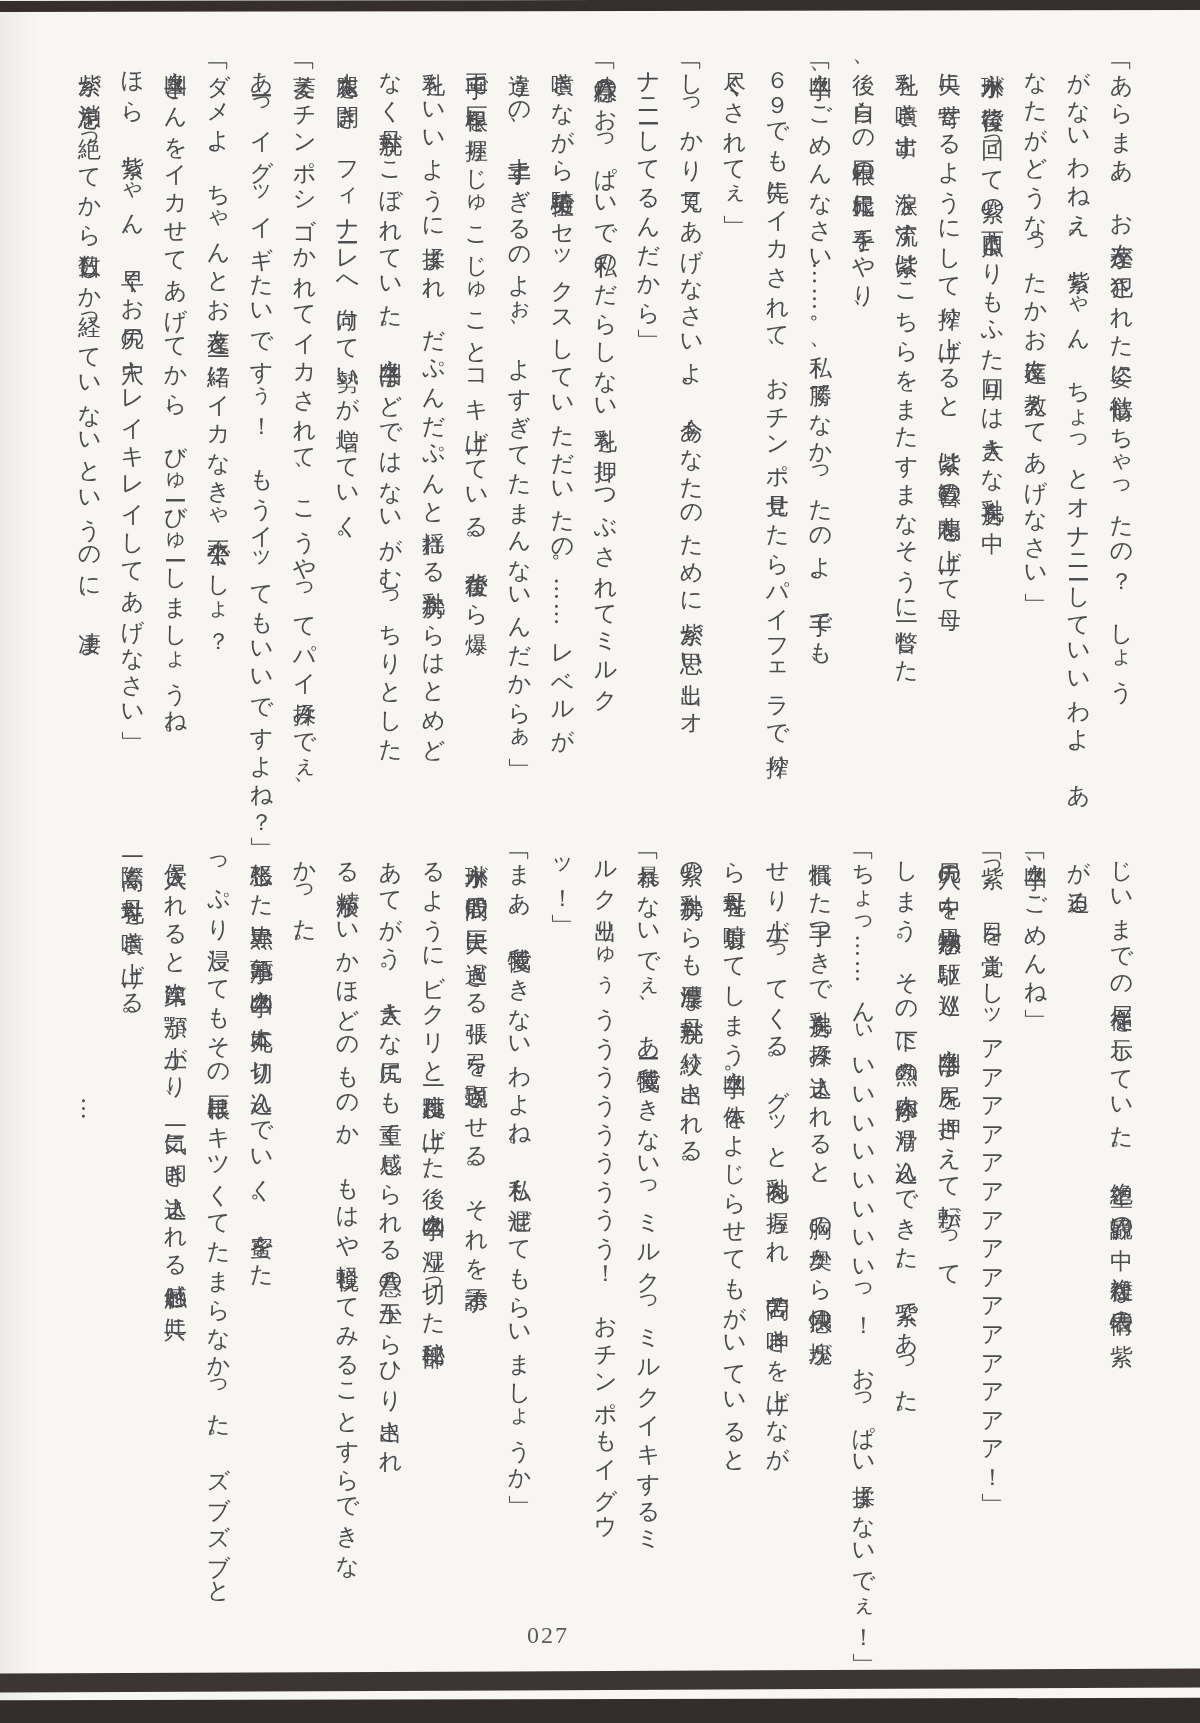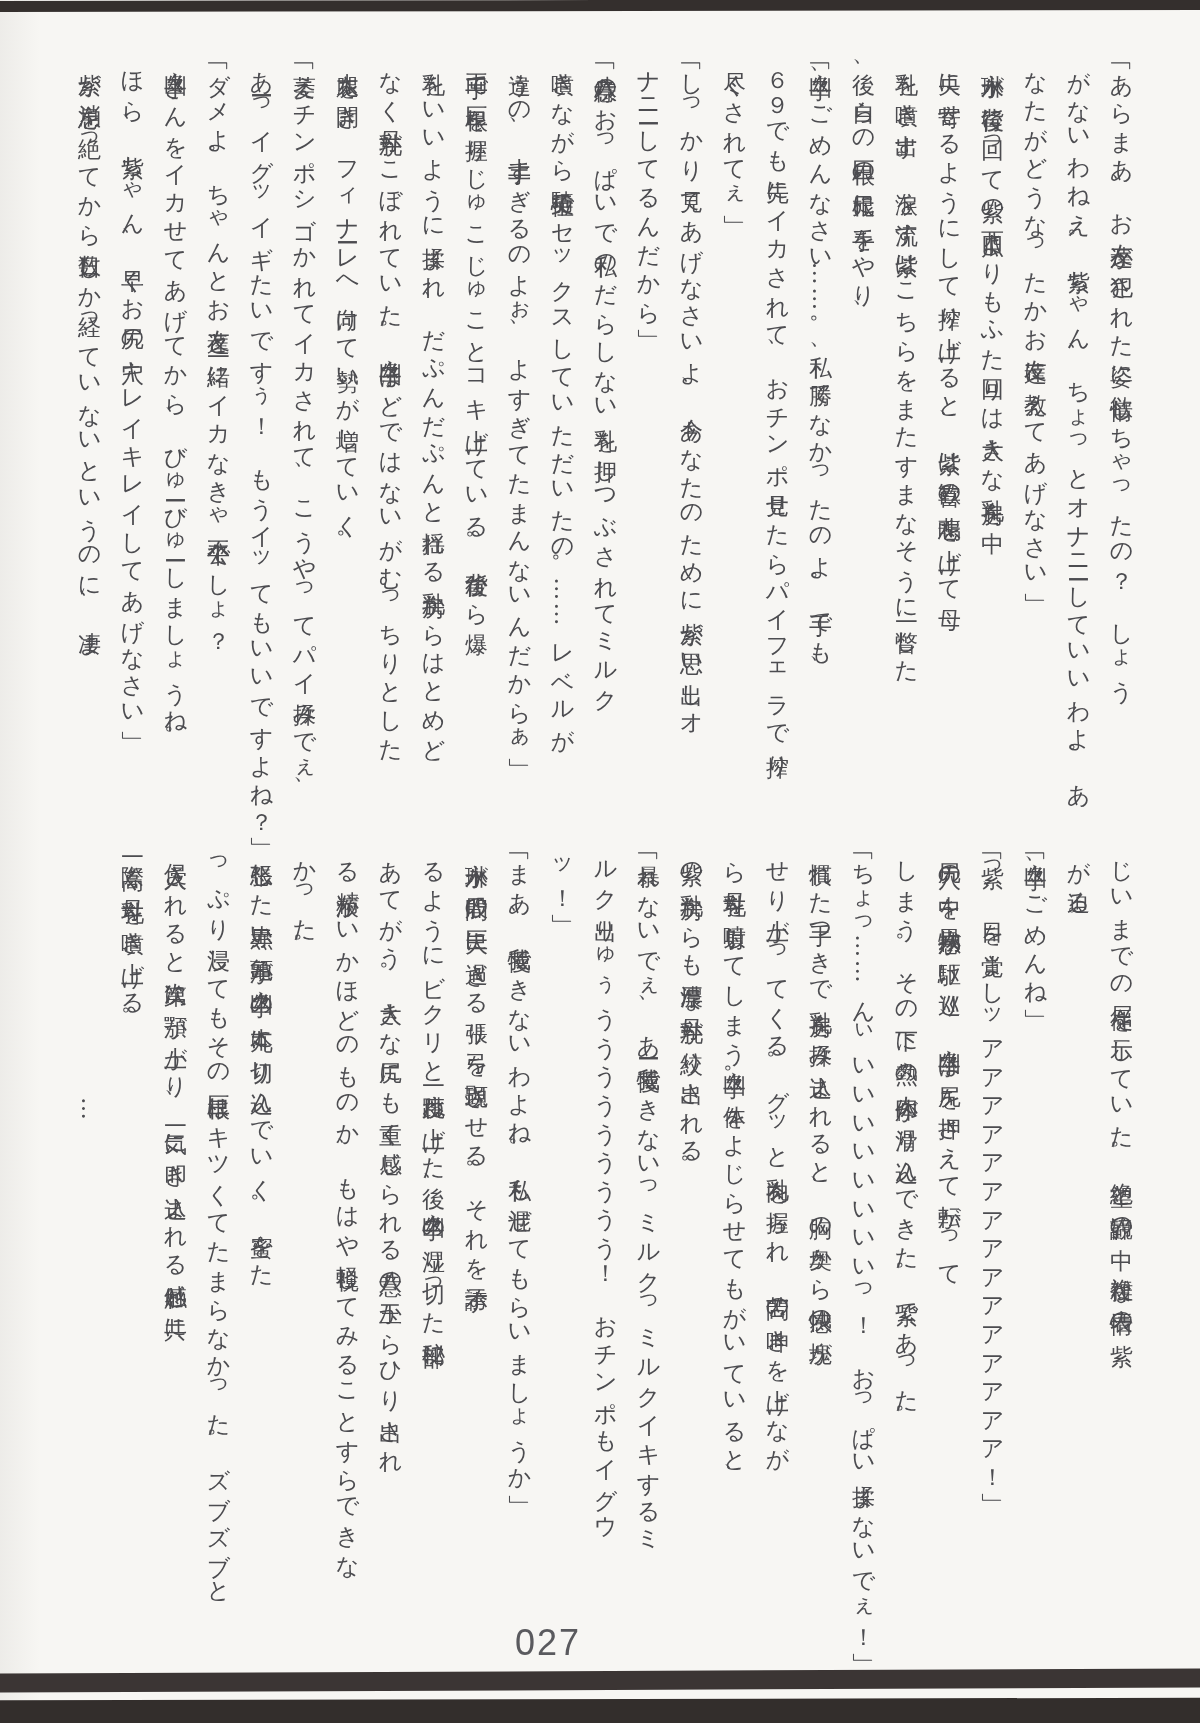--- a/index.html
+++ b/index.html
@@ -21,22 +21,22 @@
     letter-spacing:2.4px;
     line-height:43px;
     white-space:nowrap;
   }
   .block-top{top:55px;right:57px;height:745px;}
   .block-bottom{top:845px;right:57px;height:760px;}
   .col{white-space:nowrap;}
   .col.ellipsis-col{padding-top:252px;letter-spacing:6px;}
   .page-number{
     position:absolute;top:1622px;left:0;width:1096px;
-    text-align:center;color:#5a5a5e;font-size:36px;letter-spacing:2px;
-    font-family:Liberation Sans, sans-serif;
+    text-align:center;color:#5a5a5e;font-size:24px;letter-spacing:2px;
+    font-family:Liberation Serif, serif;
   }
   
   .scan-shade{position:absolute;top:0;left:0;width:40px;height:1723px;
     background:linear-gradient(90deg,rgba(120,115,110,0.08),rgba(120,115,110,0));pointer-events:none;}
 </style>
 </head>
 <body>
 
 <div class="scan-shade"></div>
 <div class="scan-bar bar-top"></div>

